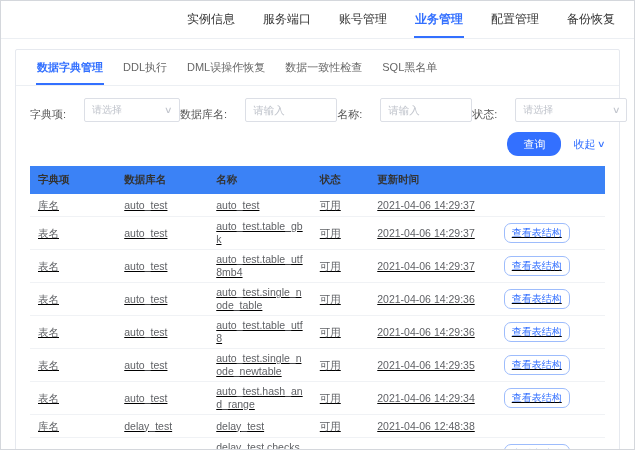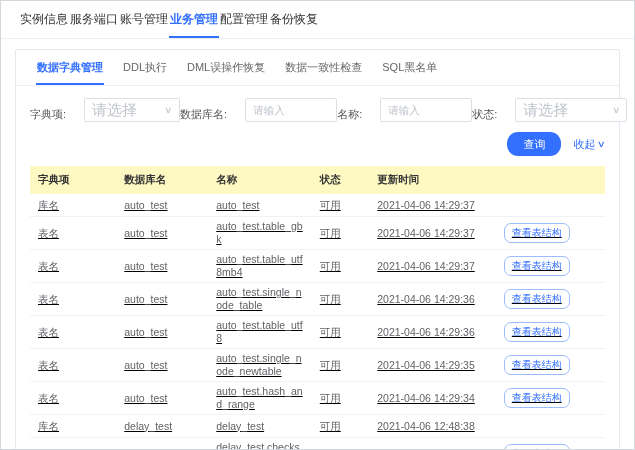--- a/index.html
+++ b/index.html
@@ -3,58 +3,58 @@
 <meta charset="utf-8">
 <style>
   * { box-sizing: border-box; margin: 0; padding: 0; }
   html, body { background: #f2f3f5; }
   body { font-family: "Liberation Sans", sans-serif; }
   .page {
     width: 635px; height: 450px; background: #fff;
     border: 1px solid #d4d7dc; overflow: hidden; margin: 0 auto;
   }
   
-  .top-nav { display: flex; padding: 0 18px; border-bottom: 1px solid #eceff3; }
+  .top-nav { display: flex; gap: 26px; padding: 0 18px; border-bottom: 1px solid #eceff3; justify-content: flex-end; }
   .top-tab { font-size: 12px; color: #333; padding: 10px 1px 8px; cursor: pointer; border-bottom: 2px solid transparent; }
   .top-tab.active { color: #3370ff; font-weight: bold; border-bottom-color: #3370ff; }
   
   .card { margin: 10px 14px 0; border: 1px solid #e6e9ef; border-radius: 2px; background: #fff; }
   .sub-nav { display: flex; gap: 18px; padding: 0 20px; border-bottom: 1px solid #eceff3; }
   .sub-tab { font-size: 11px; color: #666; padding: 10px 1px 8px; cursor: pointer; border-bottom: 2px solid transparent; }
   .sub-tab.active { color: #3370ff; font-weight: bold; border-bottom-color: #3370ff; }
   
   .filters { display: flex; justify-content: space-between; align-items: center; padding: 12px 14px 0; }
   .fgroup { display: flex; align-items: flex-end; gap: 18px; }
   .flabel { font-size: 11px; color: #555; white-space: nowrap; }
   .fselect {
     width: 96px; height: 24px; border: 1px solid #dcdfe6; border-radius: 2px;
     display: flex; align-items: center; justify-content: space-between;
     padding: 0 7px; cursor: pointer; background: #fff;
   }
   .fselect.wide { width: 112px; }
-  .fplaceholder { font-size: 15px; color: #c0c4cc; }
+  .fplaceholder { font-size: 10px; color: #c0c4cc; }
   .chev { font-size: 9px; color: #c0c4cc; transform: scaleX(1.3); }
   .chev.blue { color: #3370ff; }
   .finput {
     width: 92px; height: 24px; border: 1px solid #dcdfe6; border-radius: 2px;
     padding: 0 7px; font-size: 10.5px; color: #606266; outline: none;
     font-family: "Liberation Sans", sans-serif;
   }
   .finput::placeholder { color: #c0c4cc; }
   
   .actions-row { display: flex; justify-content: flex-end; align-items: center; gap: 12px; padding: 10px 14px 8px; }
   .btn-primary {
     background: #3370ff; color: #fff; border: none; border-radius: 11px;
     font-size: 11px; padding: 5px 16px; height: 24px; cursor: pointer;
     font-family: "Liberation Sans", sans-serif;
   }
   .collapse { display: flex; align-items: center; gap: 3px; color: #3370ff; font-size: 11px; cursor: pointer; }
   
   .table { margin: 2px 14px 10px; }
-  .thead { display: flex; background: #fef9c3; }
+  .thead { display: flex; background: #3b82f6; }
   .th { font-size: 10.5px; color: #333; font-weight: bold; padding: 7px 8px; }
   .tr { display: flex; border-bottom: 1px solid #f0f2f5; text-decoration: underline; }
   .td {
     font-size: 10.5px; color: #606266; padding: 3px 8px; line-height: 13px;
     display: flex; align-items: center; word-break: break-all; min-height: 22px;
   }
   .c0 { width: 15%; } .c1 { width: 16%; } .c2 { width: 18%; }
   .c3 { width: 10%; } .c4 { width: 22%; } .c5 { width: 19%; }
   .link-btn {
     background: #fff; border: 1px solid #9dbcfc; color: #3370ff; border-radius: 7px;

